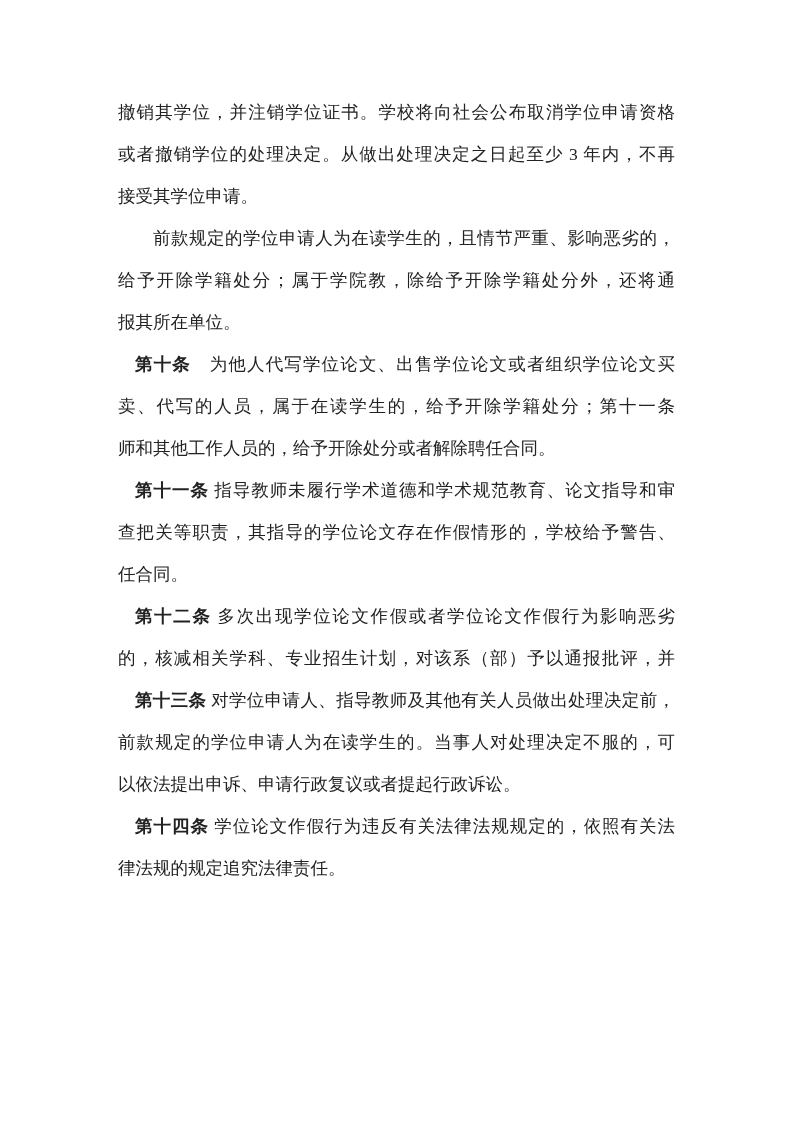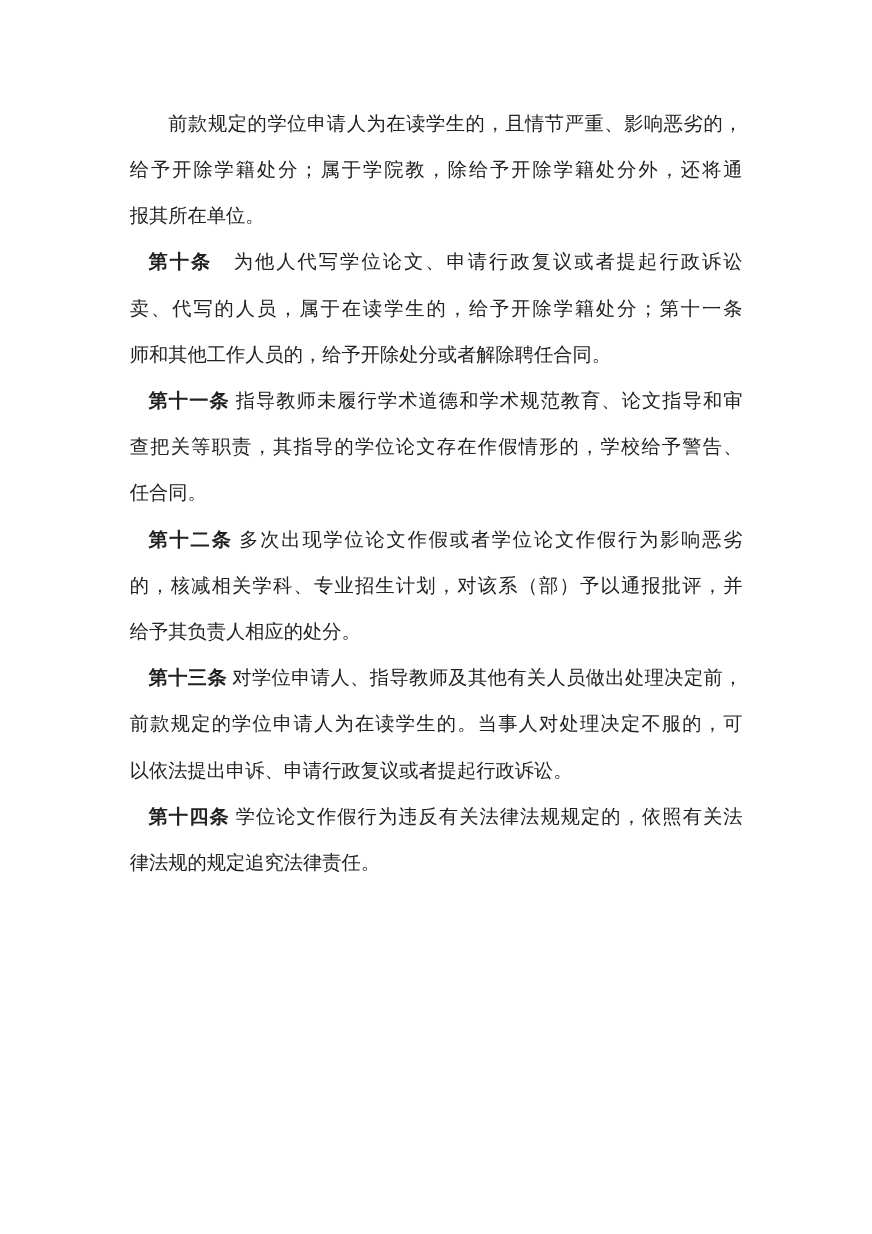--- a/index.html
+++ b/index.html
@@ -49,38 +49,42 @@
     font-family: "Liberation Serif", "DejaVu Serif", serif;
     margin-left: 17px;
   }
 </style>
 </head>
 <body>
 
 <div class="page">
   <div class="doc-body">
       <div class="para">
+        <div class="line">撤销其学位，并注销学位证书。学校将向社会公布取消学位申请资格</div>
+        <div class="line">或者撤销学位的处理决定。从做出处理决定之日起至少 3 年内，不再</div>
+        <div class="line last">接受其学位申请。</div>
+      </div>
+      <div class="para">
         <div class="line indent">前款规定的学位申请人为在读学生的，且情节严重、影响恶劣的，</div>
         <div class="line">给予开除学籍处分；属于学院教，除给予开除学籍处分外，还将通</div>
         <div class="line last">报其所在单位。</div>
       </div>
       <div class="para">
-        <div class="line"><b class="article-num">第十条</b><span>　为他人代写学位论文、申请行政复议或者提起行政诉讼</span></div>
+        <div class="line"><b class="article-num">第十条</b><span>　为他人代写学位论文、出售学位论文或者组织学位论文买</span></div>
         <div class="line">卖、代写的人员，属于在读学生的，给予开除学籍处分；第十一条</div>
         <div class="line last">师和其他工作人员的，给予开除处分或者解除聘任合同。</div>
       </div>
       <div class="para">
         <div class="line"><b class="article-num">第十一条</b><span> 指导教师未履行学术道德和学术规范教育、论文指导和审</span></div>
         <div class="line">查把关等职责，其指导的学位论文存在作假情形的，学校给予警告、</div>
         <div class="line last">任合同。</div>
       </div>
       <div class="para">
         <div class="line"><b class="article-num">第十二条</b><span> 多次出现学位论文作假或者学位论文作假行为影响恶劣</span></div>
         <div class="line">的，核减相关学科、专业招生计划，对该系（部）予以通报批评，并</div>
-        <div class="line last">给予其负责人相应的处分。</div>
       </div>
       <div class="para">
         <div class="line"><b class="article-num">第十三条</b><span> 对学位申请人、指导教师及其他有关人员做出处理决定前，</span></div>
         <div class="line">前款规定的学位申请人为在读学生的。当事人对处理决定不服的，可</div>
         <div class="line last">以依法提出申诉、申请行政复议或者提起行政诉讼。</div>
       </div>
       <div class="para">
         <div class="line"><b class="article-num">第十四条</b><span> 学位论文作假行为违反有关法律法规规定的，依照有关法</span></div>
         <div class="line last">律法规的规定追究法律责任。</div>
       </div>

